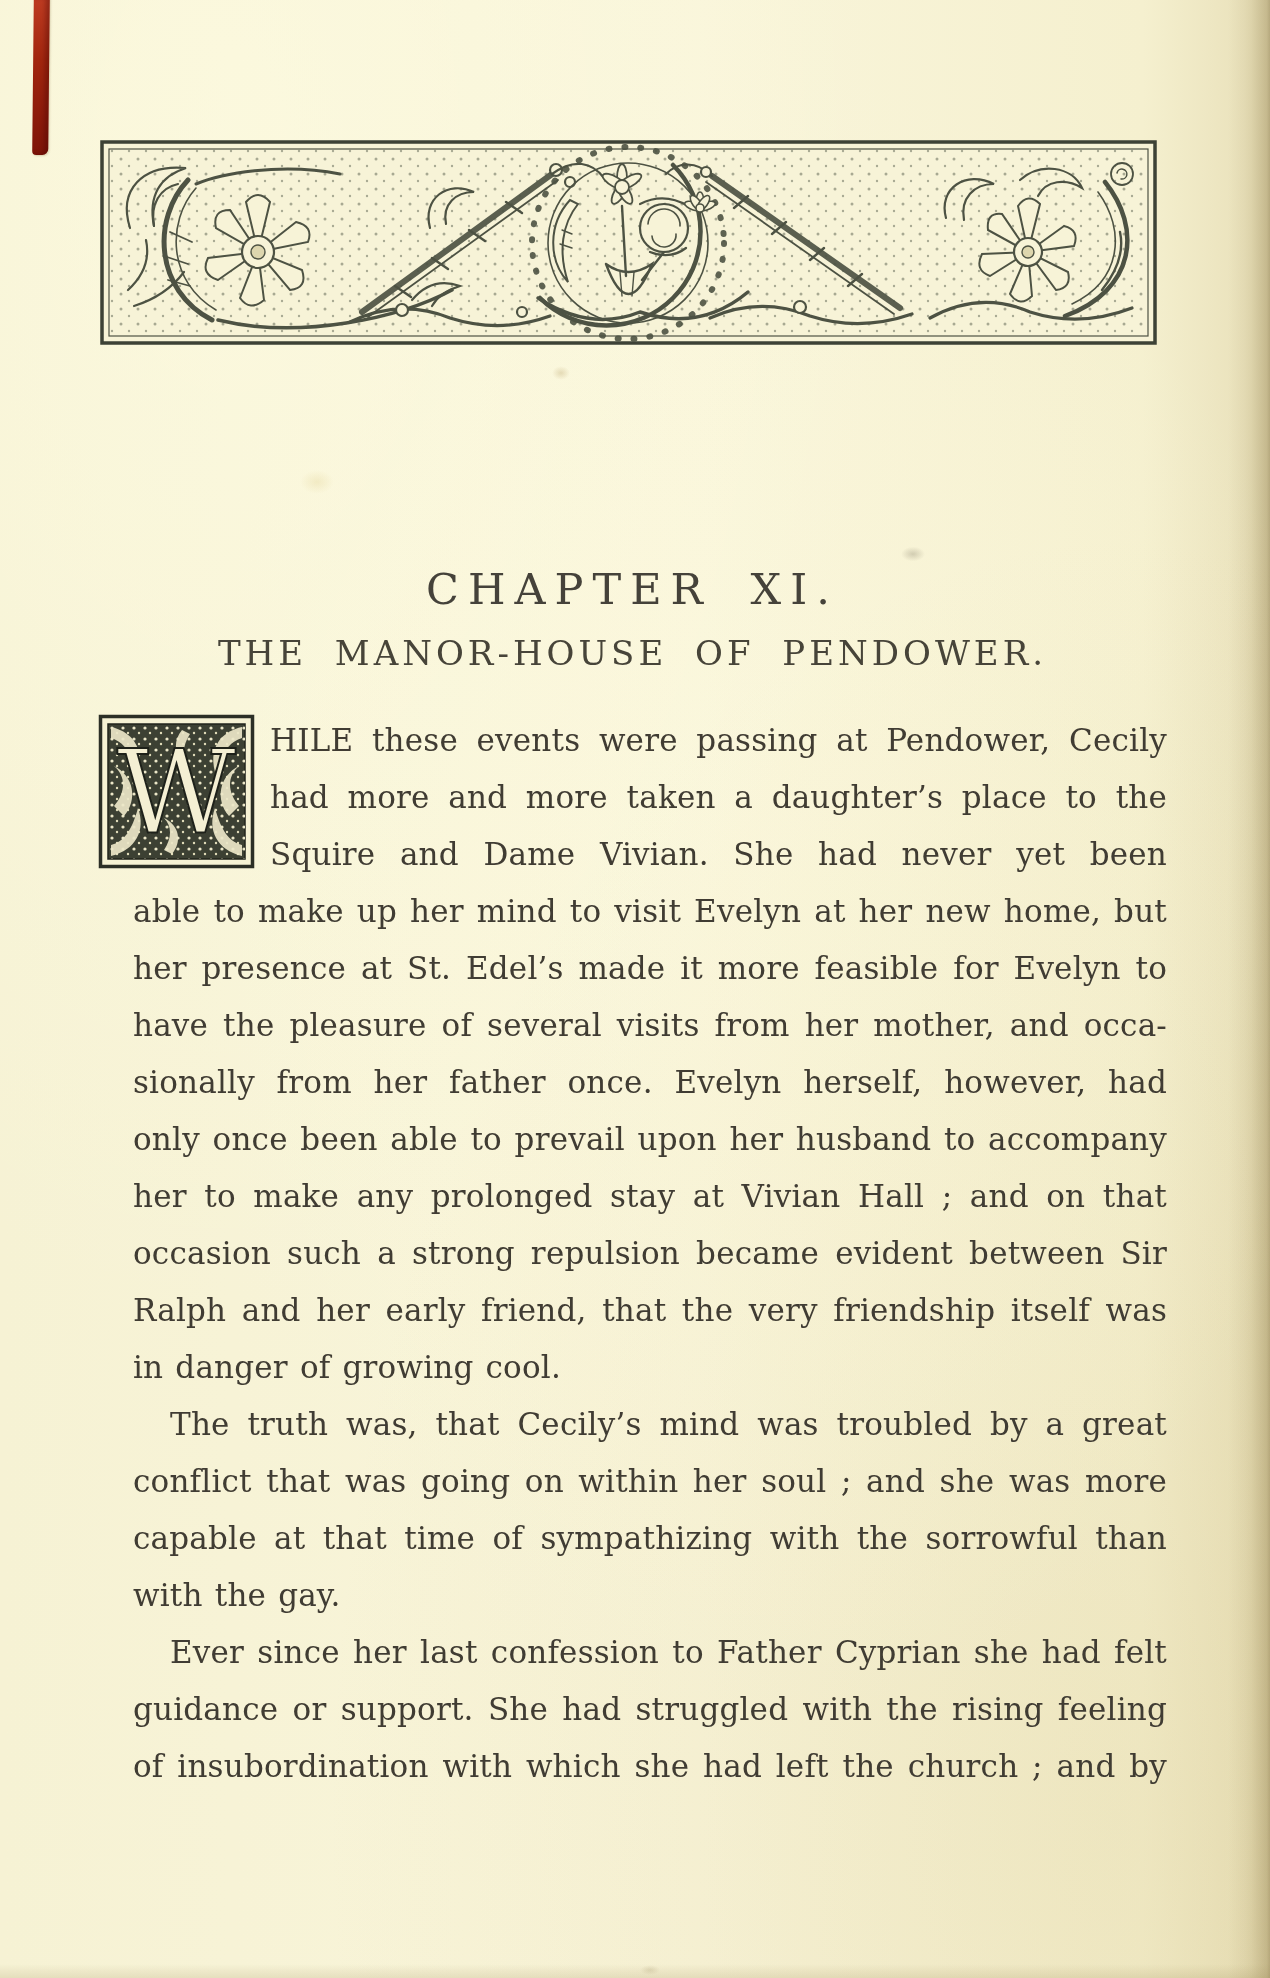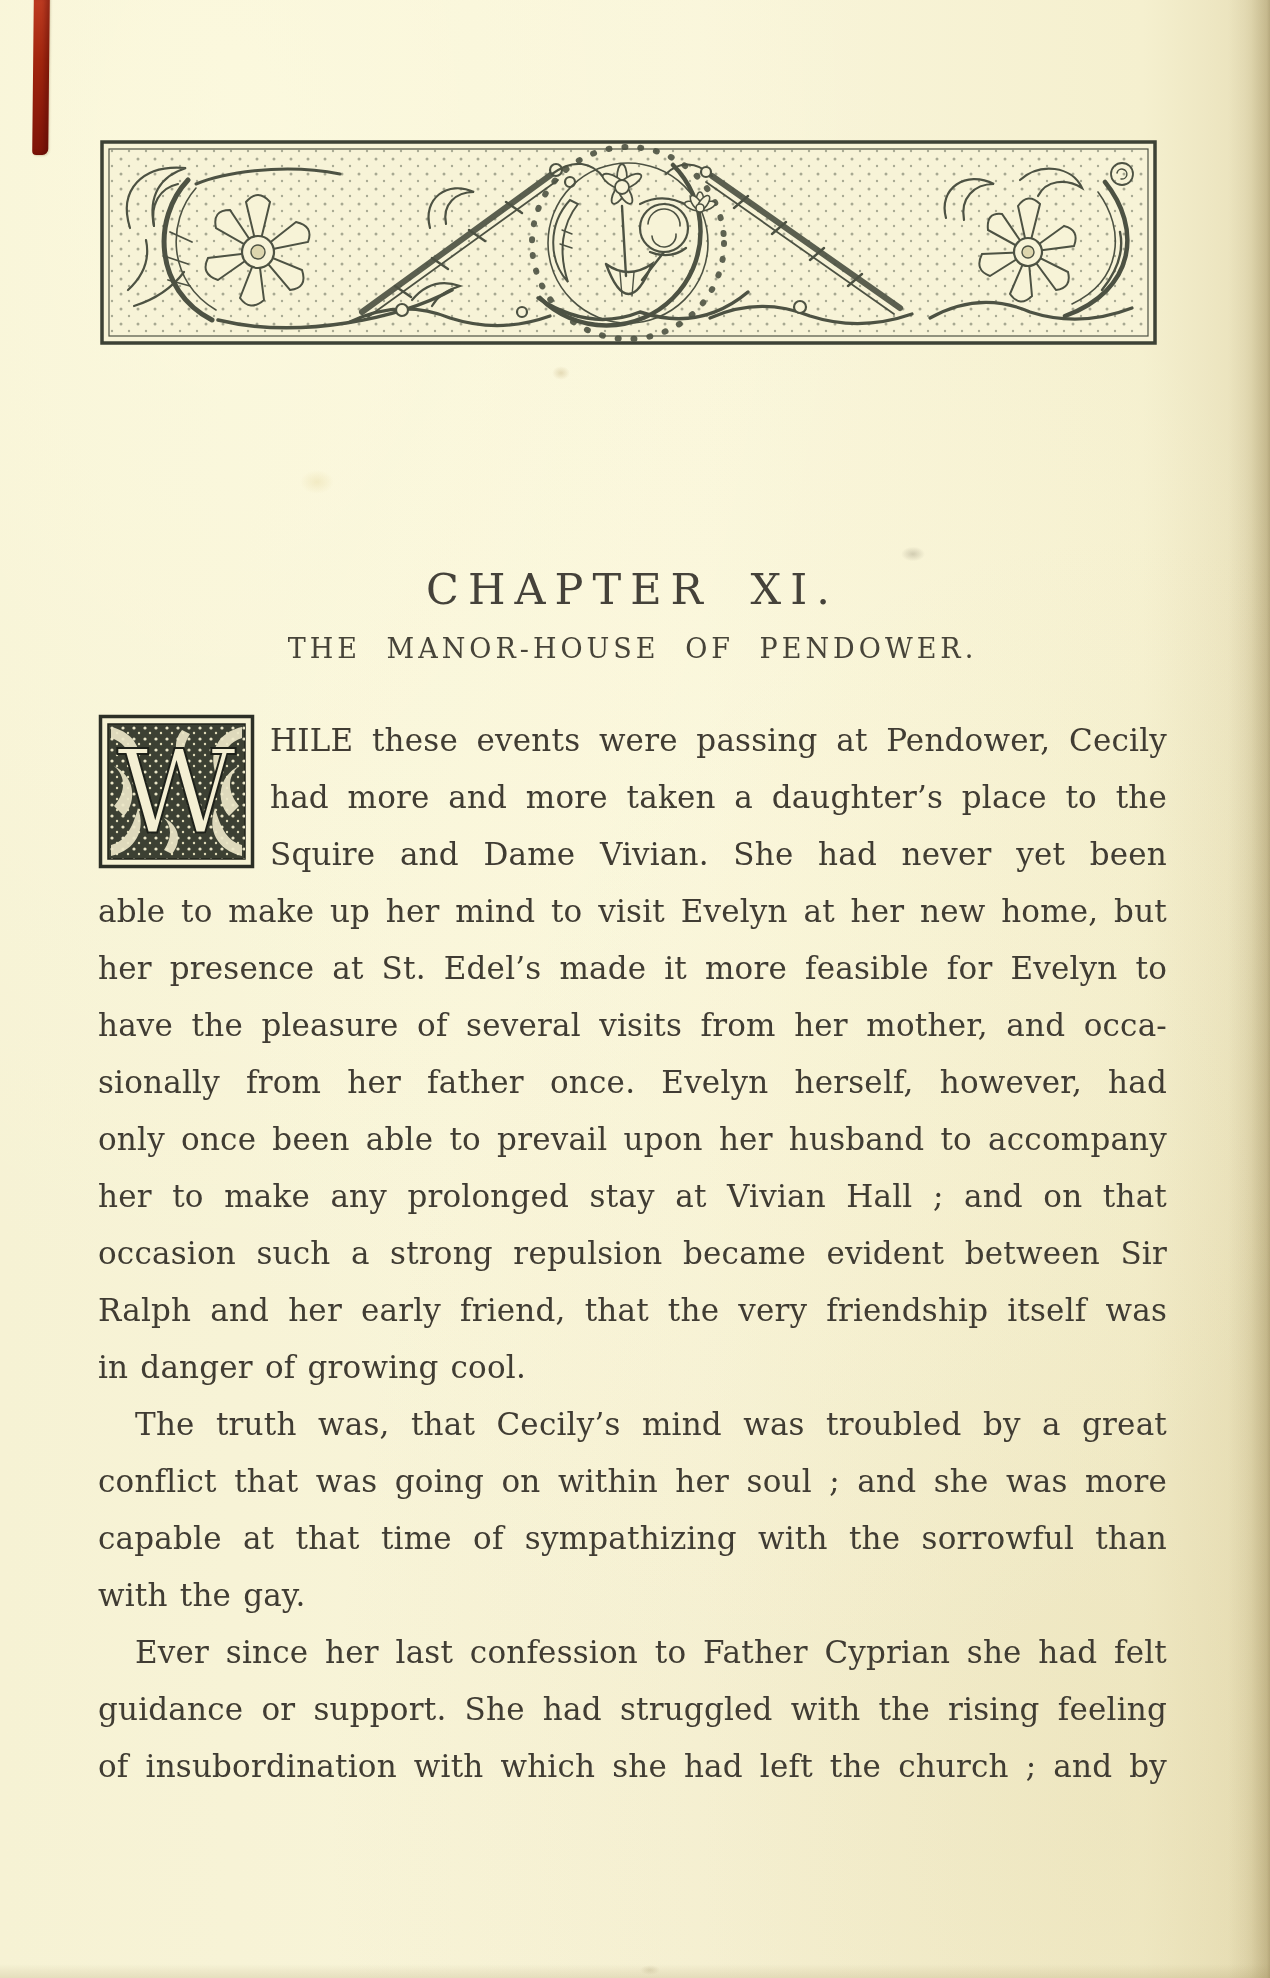--- a/index.html
+++ b/index.html
@@ -18,28 +18,28 @@
     border-radius:0 0 6px 4px;transform:rotate(.6deg);
     box-shadow:inset -4px 0 5px rgba(60,0,0,.35), 1px 1px 2px rgba(120,90,40,.25);
   }
   .band{position:absolute;left:100px;top:140px;width:1057px;height:205px;}
   .heading{
     position:absolute;left:98px;top:540px;width:1069px;text-align:center;
     font-size:43px;letter-spacing:9px;word-spacing:16px;color:#45423a;margin-top:24px;
   }
   .subtitle{
     position:absolute;left:98px;top:633px;width:1069px;text-align:center;
-    font-size:27px;letter-spacing:4px;word-spacing:13px;color:#474439;
+    font-size:34px;letter-spacing:4px;word-spacing:13px;color:#474439;
   }
   .bodytext{
     position:absolute;left:98px;top:712px;width:1069px;
     font-size:31px;color:#403c33;letter-spacing:.2px;word-spacing:2px;
   }
   .dropcap{float:left;width:157px;height:155px;margin:2px 15px 4px 0;}
-  .line{height:57px;line-height:57px;text-align:justify;text-align-last:justify;white-space:nowrap;}
+  .line{height:57px;line-height:57px;text-align:justify;text-align-last:justify;white-space:nowrap;padding-left:35px;}
   .line.last{text-align-last:left;}
   .line.indent{text-indent:37px;}
   .speck{position:absolute;border-radius:50%;}
   .speck.s1{left:552px;top:366px;width:18px;height:14px;background:radial-gradient(rgba(178,152,92,.30),rgba(178,152,92,0) 70%);}
   .speck.s2{left:900px;top:546px;width:26px;height:16px;background:radial-gradient(rgba(110,102,82,.28),rgba(110,102,82,0) 65%);}
   .speck.s3{left:300px;top:470px;width:34px;height:24px;background:radial-gradient(rgba(222,205,140,.30),rgba(222,205,140,0) 70%);}
   .speck.s4{left:640px;top:1965px;width:20px;height:10px;background:radial-gradient(rgba(150,135,90,.22),rgba(150,135,90,0) 70%);}
   .edge-right{
     position:absolute;right:0;top:0;width:42px;height:100%;
     background:linear-gradient(90deg,rgba(120,100,50,0) 0%,rgba(130,108,55,.10) 55%,rgba(100,78,32,.22) 92%,rgba(85,64,22,.30) 100%);

